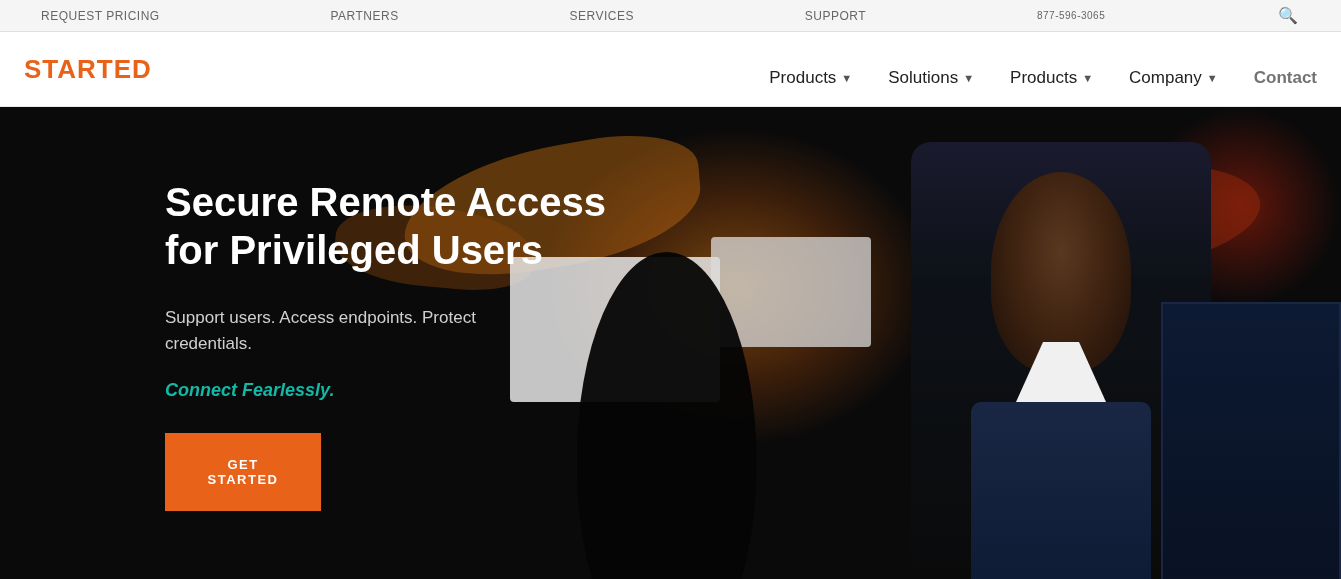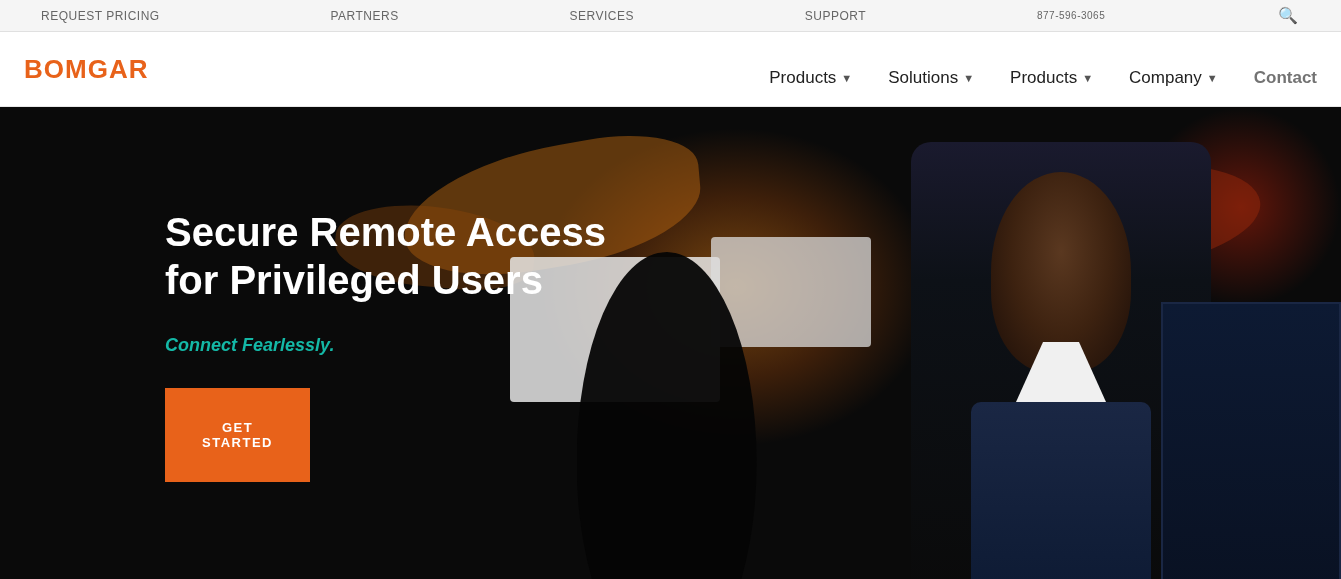--- a/index.html
+++ b/index.html
@@ -264,43 +264,43 @@
       margin-bottom: 32px;
     }
     .cta-button {
       display: inline-block;
       background: #e8621a;
       color: #ffffff;
       font-size: 13px;
       font-weight: bold;
       letter-spacing: 1.5px;
       text-transform: uppercase;
-      padding: 32px 28px;
+      padding: 24px 28px;
       border: none;
       cursor: pointer;
-      width: 145px;
+      width: 156px;
       text-align: center;
     }
   </style>
 </head>
 <body>
 
 <div class="utility-bar">
   <a href="#">REQUEST PRICING</a>
   <a href="#">PARTNERS</a>
   <a href="#">SERVICES</a>
   <a href="#">SUPPORT</a>
   <span class="phone">877-596-3065</span>
   <button class="search-icon-btn">
     <span>🔍</span>
   </button>
 </div>
 
 <nav class="main-nav">
-  <a href="#" class="logo">BOMGAR</a>
+  <a href="#" class="logo">STARTED</a>
   <ul class="nav-items">
     <li class="nav-item">
       <a href="#">
         <span>Products</span>
         <span class="chevron">▼</span>
       </a>
     </li>
     <li class="nav-item">
       <a href="#">
         <span>Solutions</span>
@@ -341,16 +341,17 @@
     <div class="face-area">
       <div class="face-skin"></div>
       <div class="shirt-area"></div>
       <div class="collar"></div>
     </div>
     <div class="laptop-right"></div>
   </div>
 
   <div class="hero-content">
     <h1 class="hero-title">Secure Remote Access for Privileged Users</h1>
+    <p class="hero-subtitle">Support users. Access endpoints. Protect credentials.</p>
     <p class="hero-tagline">Connect Fearlessly.</p>
     <button class="cta-button">GET STARTED</button>
   </div>
 </section>
 
 </body></html>

